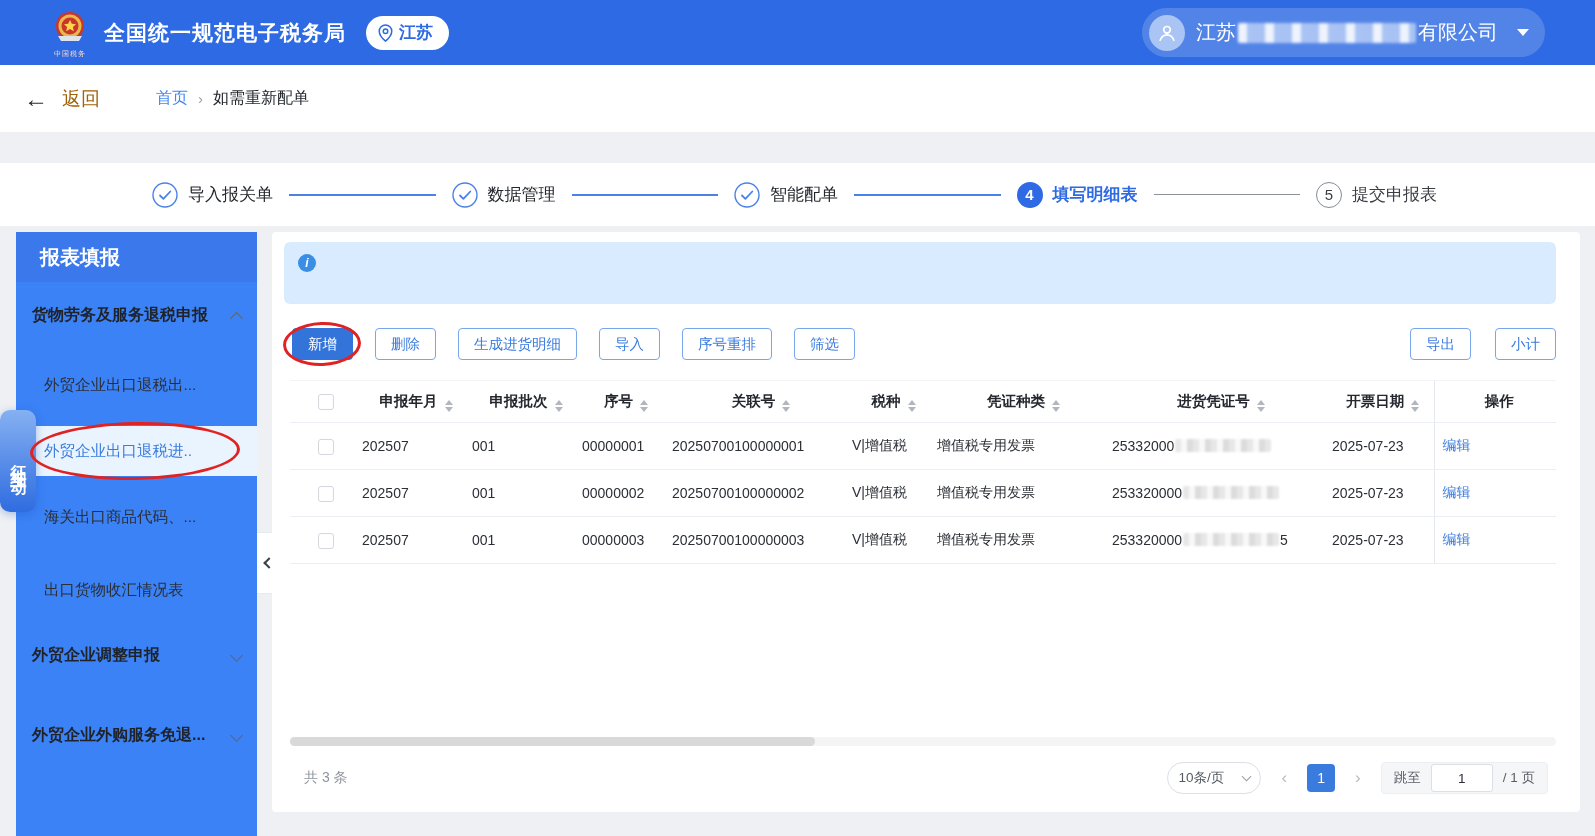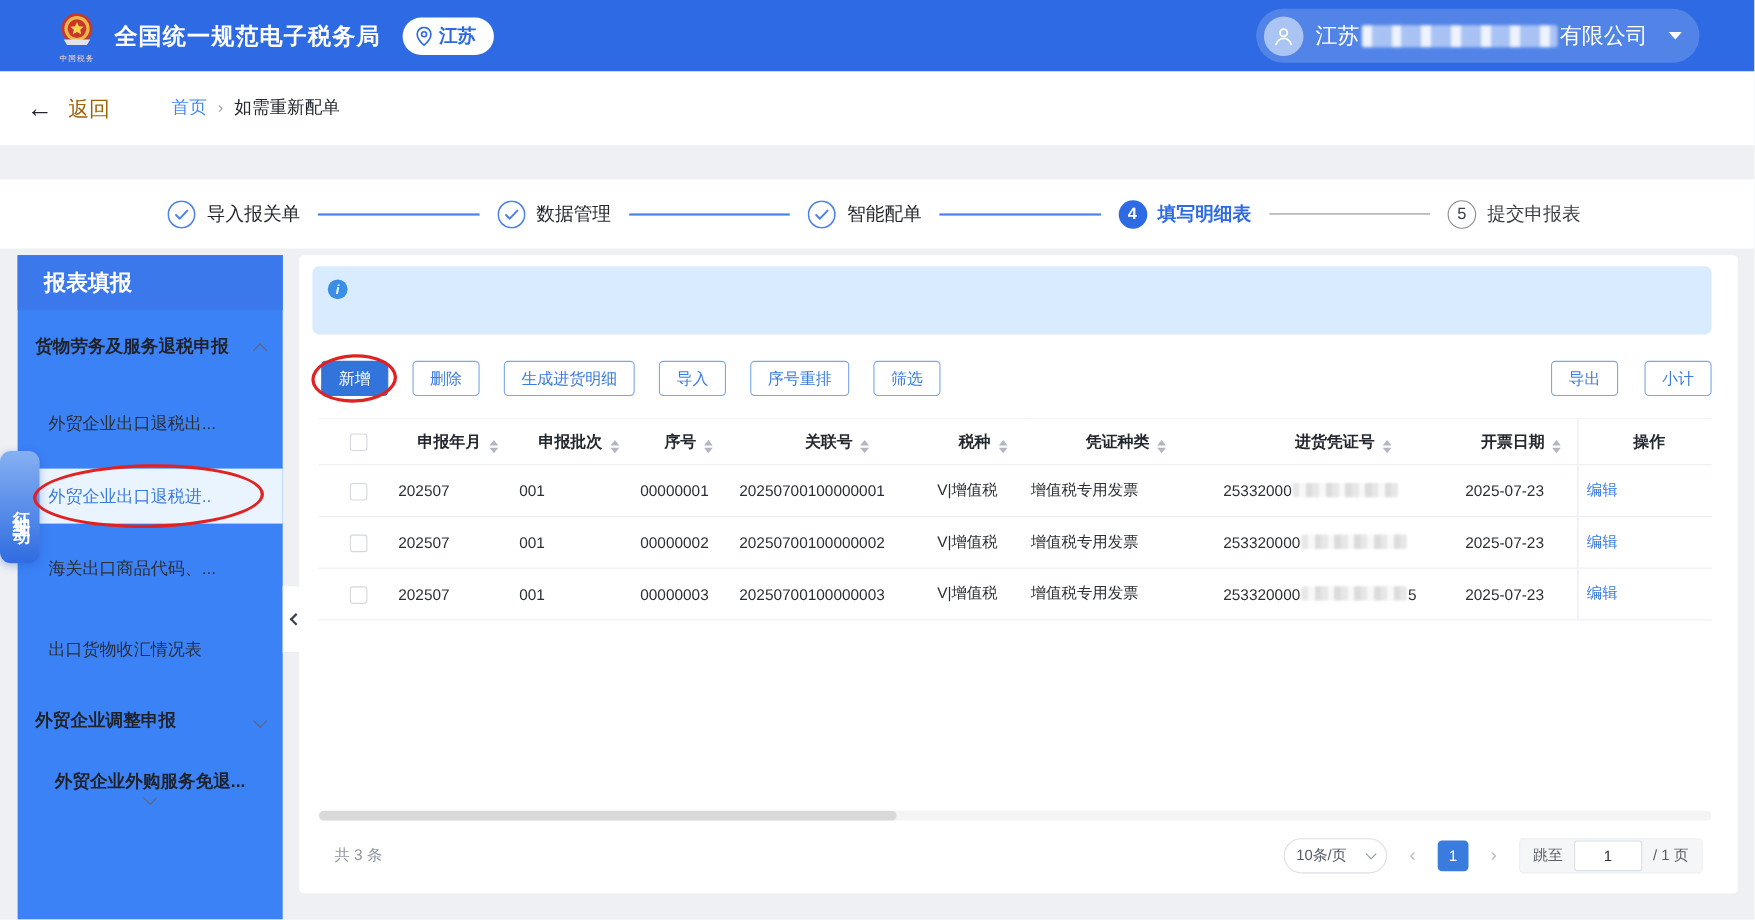--- a/index.html
+++ b/index.html
@@ -238,21 +238,21 @@
   <div class="side-row side-item" style="top:270px;">
     <span>海关出口商品代码、...</span>
   </div>
   <div class="side-row side-item" style="top:343px;">
     <span>出口货物收汇情况表</span>
   </div>
   <div class="side-row side-group" style="top:408px;">
     <span>外贸企业调整申报</span>
     <span class="chev down"></span>
   </div>
-  <div class="side-row side-group" style="top:468px;flex-direction:column;">
+  <div class="side-row side-group" style="top:488px;">
     <span>外贸企业外购服务免退...</span>
     <span class="chev down"></span>
   </div>
 </div>
 
 <div class="float-tab">
   <span>征纳互动</span>
 </div>
 
 <div class="collapse-handle">

